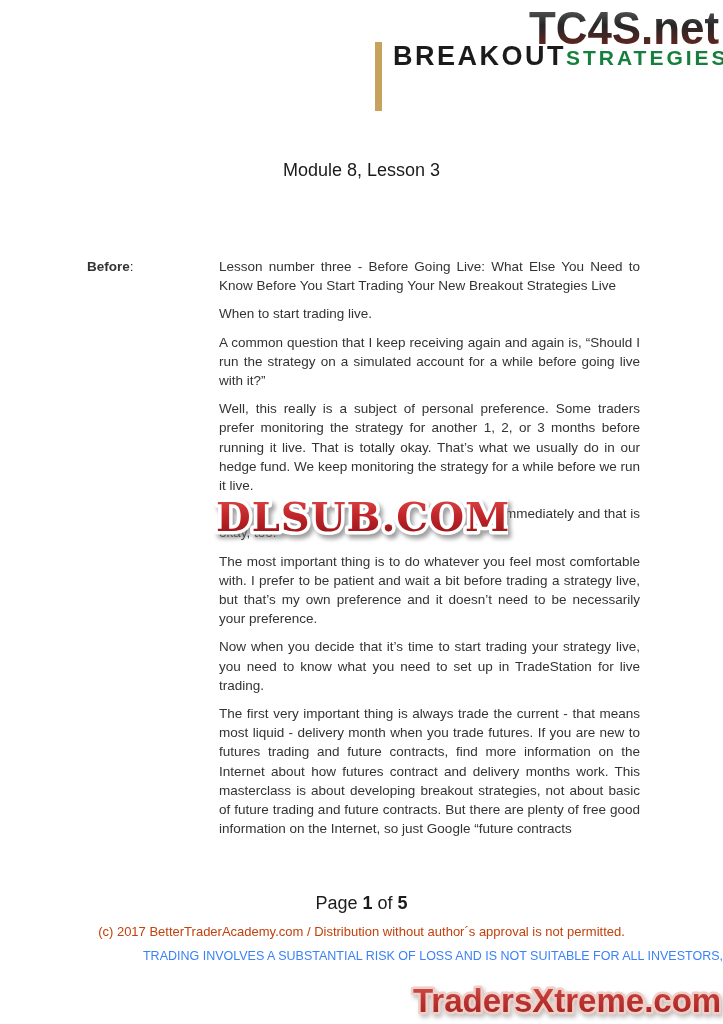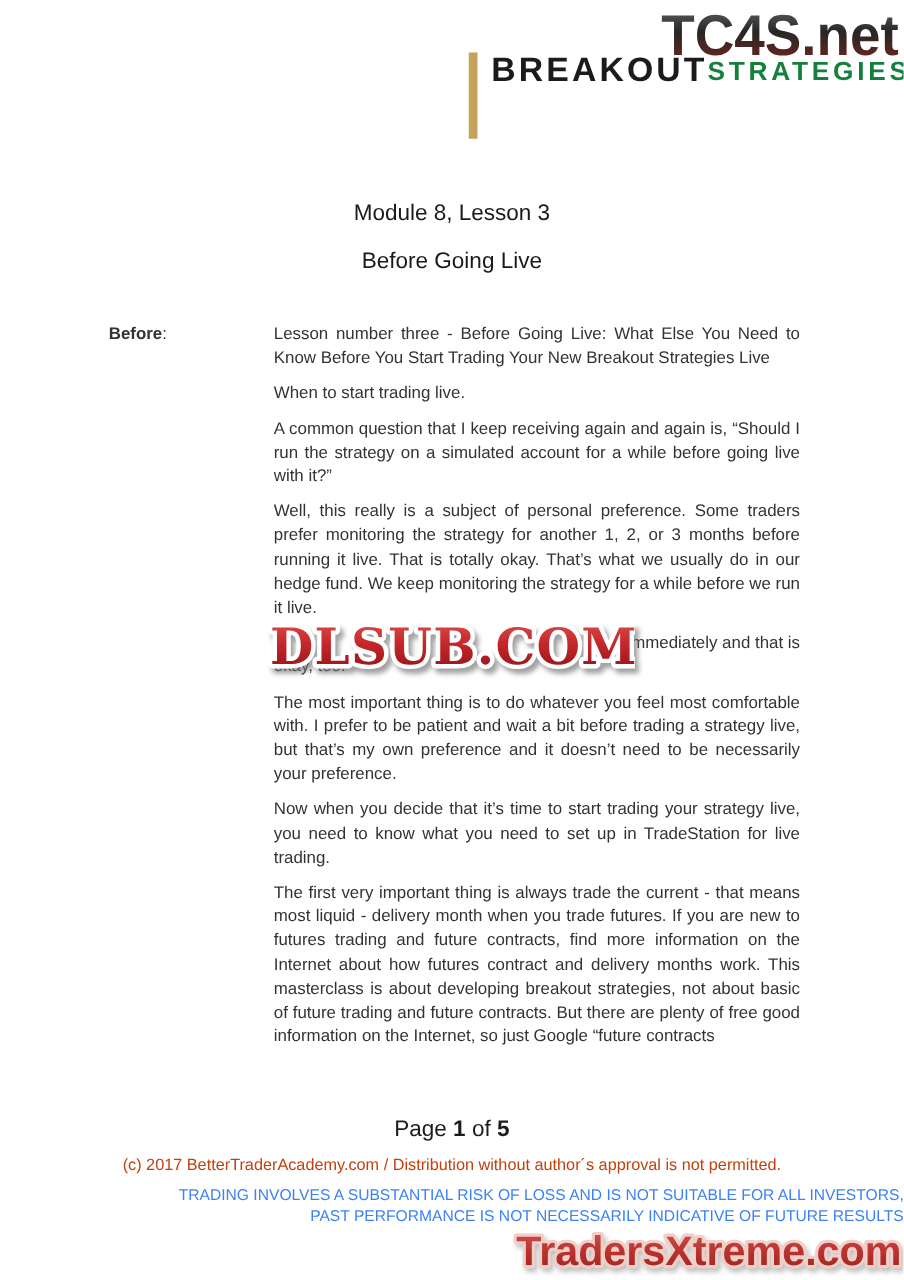--- a/index.html
+++ b/index.html
@@ -167,21 +167,20 @@
     <div class="logo-square">
       <svg width="62" height="58" viewBox="0 0 62 58" xmlns="http://www.w3.org/2000/svg">
         <polyline points="7,52 21,32 27,39 40,19 45,25 53,12" fill="none" stroke="#ffffff" stroke-width="4" stroke-linejoin="miter"></polyline>
         <polygon points="46,6 58,5 54,17" fill="#ffffff"></polygon>
       </svg>
     </div>
   </div>
 
   <div class="title-block">
     <div class="title-line">Module 8, Lesson 3</div>
-    <div class="title-line">Before Going Live</div>
   </div>
 
   <div class="speaker"><b>Before</b><span>:</span></div>
 
   <div class="content">
     <p>Lesson number three - Before Going Live: What Else You Need to Know Before You Start Trading Your New Breakout Strategies Live</p>
     <p>When to start trading live.</p>
     <p>A common question that I keep receiving again and again is, “Should I run the strategy on a simulated account for a while before going live with it?”</p>
     <p>Well, this really is a subject of personal preference. Some traders prefer monitoring the strategy for another 1, 2, or 3 months before running it live. That is totally okay. That’s what we usually do in our hedge fund. We keep monitoring the strategy for a while before we run it live.</p>
 
@@ -210,21 +209,20 @@
       <text x="10" y="46" font-family="DejaVu Serif, serif" font-weight="bold" font-size="40" letter-spacing="1" fill="url(#dlsubred)" stroke="#ffffff" stroke-width="7" paint-order="stroke" stroke-linejoin="round">DLSUB.COM</text>
     </svg>
   </div>
 
   <div class="footer-page"><span>Page</span> <b>1</b> <span>of</span> <b>5</b></div>
 
   <div class="footer-copy">(c) 2017 BetterTraderAcademy.com / Distribution without author´s approval is not permitted.</div>
 
   <div class="footer-disclaimer">
     <div>TRADING INVOLVES A SUBSTANTIAL RISK OF LOSS AND IS NOT SUITABLE FOR ALL INVESTORS,</div>
-    <div>PAST PERFORMANCE IS NOT NECESSARILY INDICATIVE OF FUTURE RESULTS</div>
   </div>
 
   <div class="wm-traders">
     <svg width="316" height="48" viewBox="0 0 316 48" xmlns="http://www.w3.org/2000/svg">
       <defs>
         <linearGradient id="txred" x1="0" y1="0" x2="0" y2="1">
           <stop offset="0" stop-color="#d05550"></stop>
           <stop offset="0.5" stop-color="#bb3330"></stop>
           <stop offset="1" stop-color="#9c221e"></stop>
         </linearGradient>

